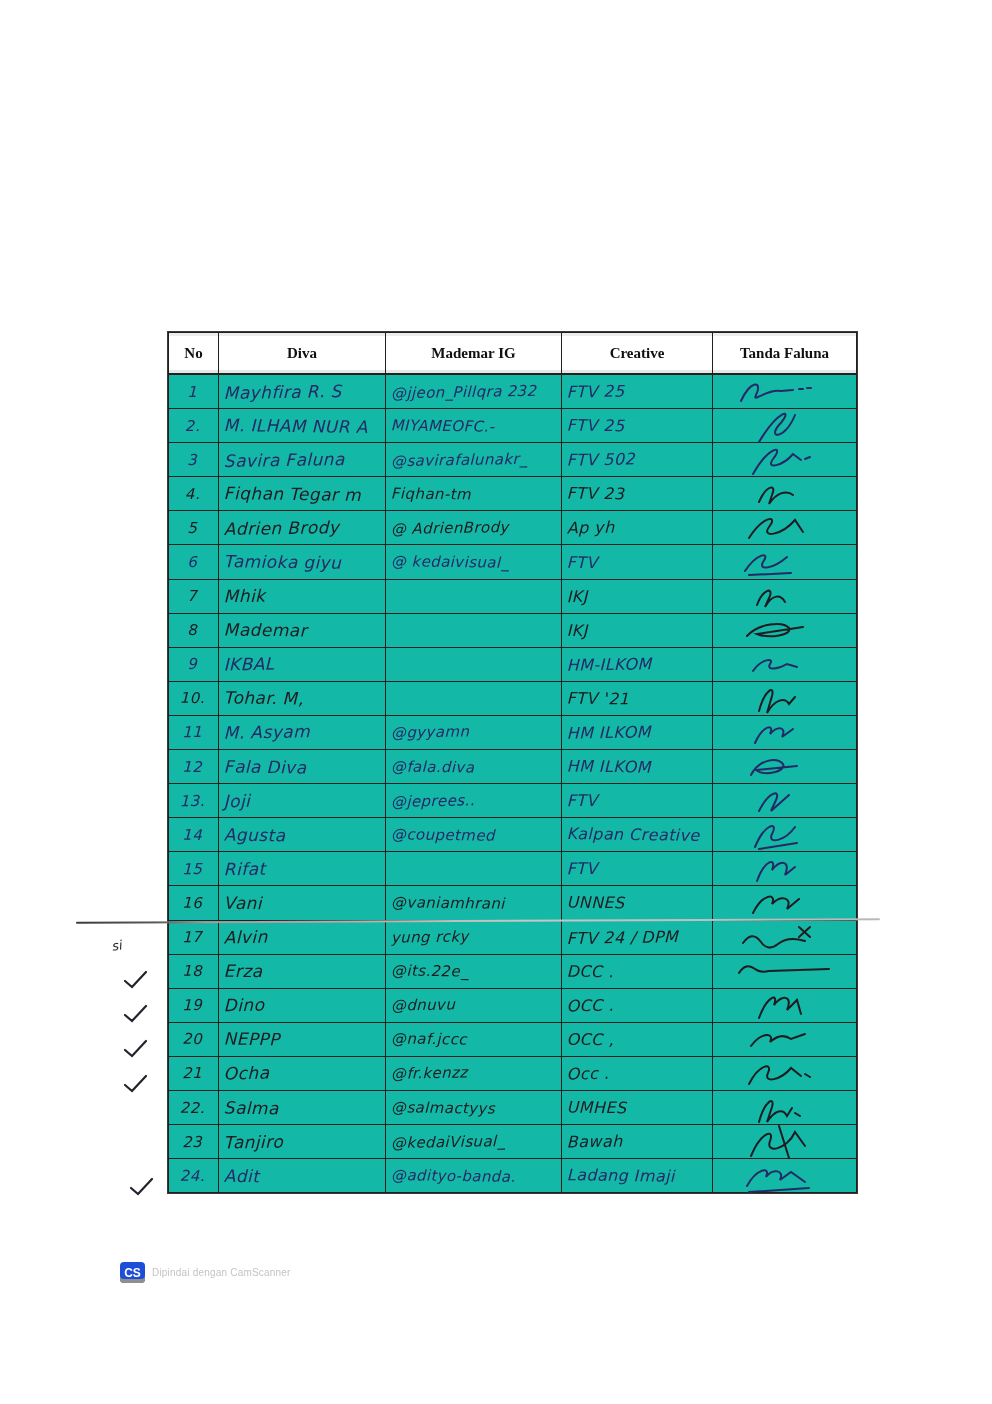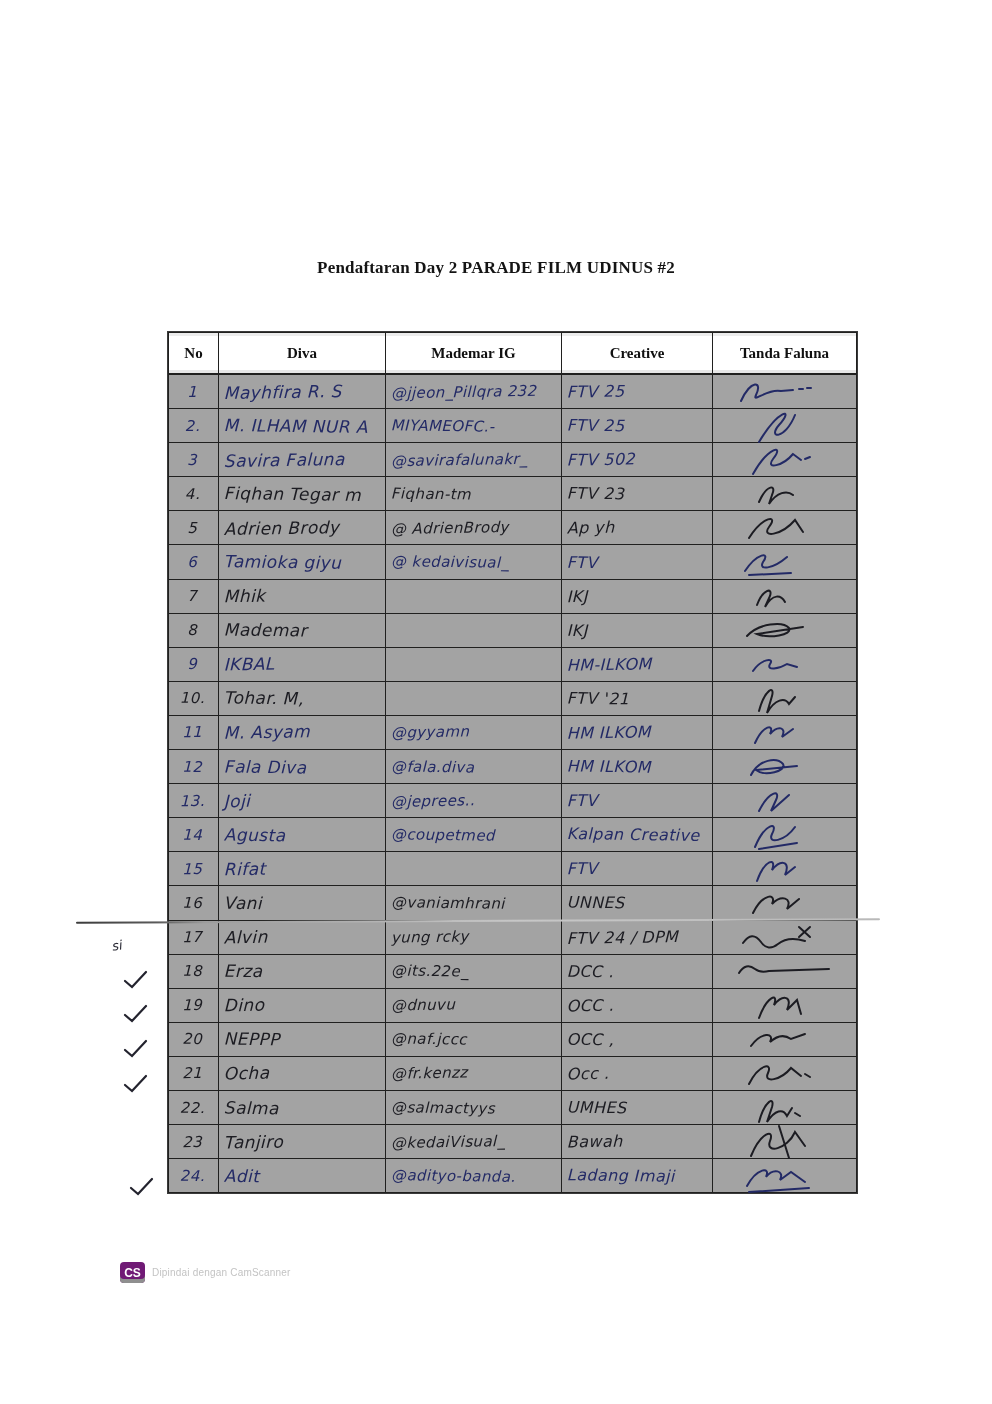--- a/index.html
+++ b/index.html
@@ -17,21 +17,21 @@
     position:absolute;top:258px;left:0;width:100%;
     text-align:center;font-size:17px;font-weight:bold;
     font-family:"Liberation Serif", serif;color:#141414;
     letter-spacing:.2px;
   }
 
   
   table.reg{
     position:absolute;left:168px;top:332px;width:688px;
     border-collapse:collapse;table-layout:fixed;
-    background:#a3a3a3;
+    background:#14b8a6;
   }
   table.reg th, table.reg td{
     border:1.6px solid #20201f;
     padding:0 6px;vertical-align:middle;
     overflow:visible;
   }
   table.reg{box-shadow:0 0 0 1px #3a3a3a;}
   table.reg th{
     height:40px;font-size:15px;font-weight:bold;
     font-family:"Liberation Serif", serif;color:#101010;
@@ -82,37 +82,36 @@
     transform:rotate(-.25deg);border-radius:2px;
   }
 
   
   .footer{
     position:absolute;left:120px;top:1262px;
     display:flex;align-items:center;gap:7px;
   }
   .cs-badge{
     width:25px;height:21px;border-radius:4px;
-    background:#701a75;color:#fff;
+    background:#1d4ed8;color:#fff;
     font-family:"Liberation Sans", sans-serif;
     font-weight:bold;font-size:12px;
     display:flex;align-items:center;justify-content:center;
     box-shadow:inset 0 -4px 0 #8f8f8f;
   }
   .cs-text{
     font-family:"Liberation Sans", sans-serif;
     font-size:10px;color:#c3c3c3;letter-spacing:.2px;
   }
 </style>
 </head>
 <body>
 
 <div class="page">
 
-  <div class="doc-title">Pendaftaran Day 2 PARADE FILM UDINUS #2</div>
 
   <table class="reg">
     <colgroup>
       <col class="c-no">
         <col class="c-nama">
         <col class="c-ig">
         <col class="c-in">
         <col class="c-ttd">
     </colgroup>
     <thead>

